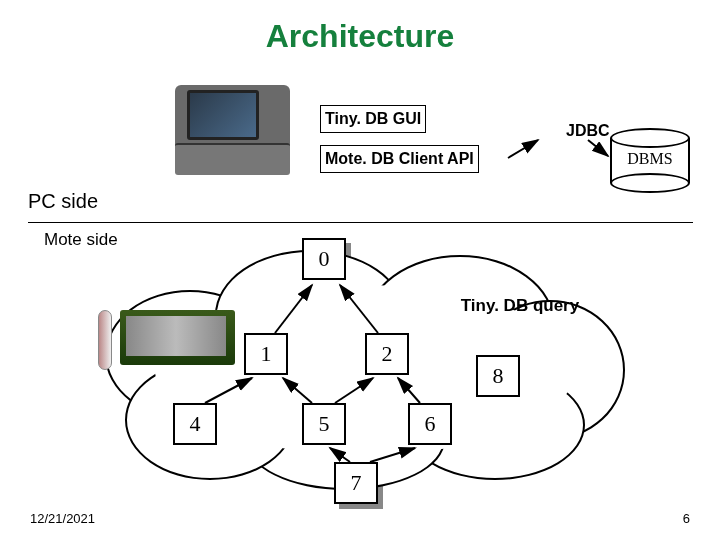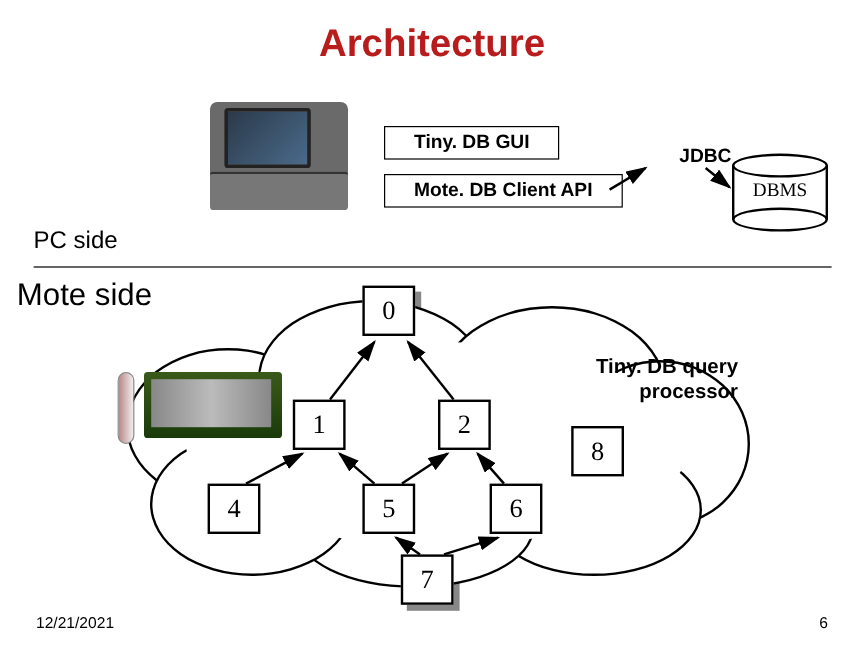--- a/index.html
+++ b/index.html
@@ -12,21 +12,21 @@
     overflow: hidden;
   }
   .title {
     position: absolute;
     top: 18px;
     left: 0;
     width: 720px;
     text-align: center;
     font-size: 32px;
     font-weight: bold;
-    color: #b91c1c;
+    color: #15803d;
   }
   .laptop {
     position: absolute;
     top: 85px;
     left: 175px;
     width: 115px;
     height: 90px;
     background: #6a6a6a;
     border-radius: 6px;
   }
@@ -41,21 +41,21 @@
   .laptop-kbd {
     position: absolute;
     bottom: 0; left: 0;
     width: 115px; height: 32px;
     background: #777;
     border-top: 2px solid #333;
     border-radius: 3px;
   }
   .gui-box, .api-box {
     position: absolute;
-    padding: 4px 24px;
+    padding: 4px 4px;
     font-family: Verdana, sans-serif;
     font-size: 16px;
     font-weight: bold;
     background: #fff;
     border: 1px solid #000;
     white-space: nowrap;
   }
   .gui-box { top: 105px; left: 320px; }
   .api-box { top: 145px; left: 320px; }
   .jdbc {
@@ -105,22 +105,22 @@
   .hr-line {
     position: absolute;
     top: 222px;
     left: 28px;
     width: 665px;
     height: 0;
     border-top: 1.5px solid #000;
   }
   .mote-side {
     position: absolute;
-    top: 230px; left: 14px;
-    font-size: 26px;
+    top: 230px; left: 44px;
+    font-size: 17px;
   }
   .cloud {
     position: absolute;
     top: 230px;
     left: 95px;
     width: 540px;
     height: 250px;
   }
   .cloud-shape {
     position: absolute;
@@ -129,21 +129,21 @@
     background: #fff;
   }
   .tinydb-text {
     position: absolute;
     top: 295px;
     left: 425px;
     font-family: Verdana, sans-serif;
     font-size: 17px;
     font-weight: bold;
     line-height: 1.25;
-    text-align: right;
+    text-align: center;
     width: 190px;
   }
   .board {
     position: absolute;
     top: 310px;
     left: 120px;
     width: 115px;
     height: 55px;
     background: linear-gradient(#3a5a1a,#1a3a0a);
     border-radius: 3px;
@@ -236,21 +236,20 @@
   <div class="cloud-shape" style="top:160px;left:150px;width:200px;height:100px"></div>
   <div class="cloud-shape" style="top:130px;left:30px;width:170px;height:120px"></div>
   <div class="cloud-shape" style="top:55px;left:60px;width:420px;height:170px;border:none"></div>
 </div>
 
 <div class="mote-pill"></div>
 <div class="board"></div>
 
 <div class="tinydb-text">
   <span>Tiny. DB query</span><br>
-  <span>processor</span>
 </div>
 
 <div class="node-shadow" style="top:243px;left:307px"></div>
 <div class="node" style="top:238px;left:302px">0</div>
 
 <div class="node-shadow" style="top:338px;left:249px"></div>
 <div class="node" style="top:333px;left:244px">1</div>
 
 <div class="node-shadow" style="top:338px;left:370px"></div>
 <div class="node" style="top:333px;left:365px">2</div>

